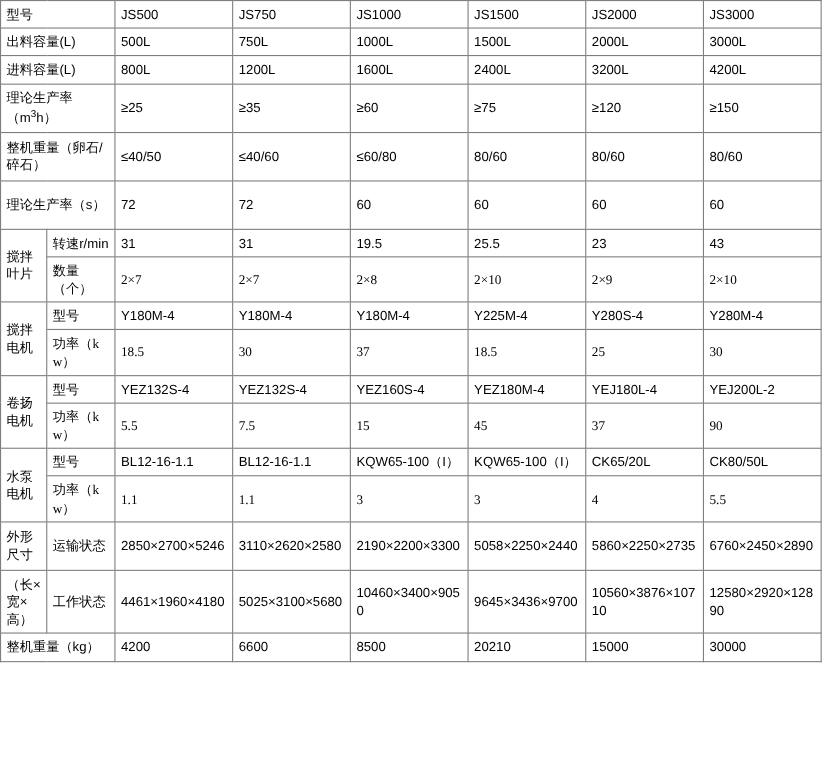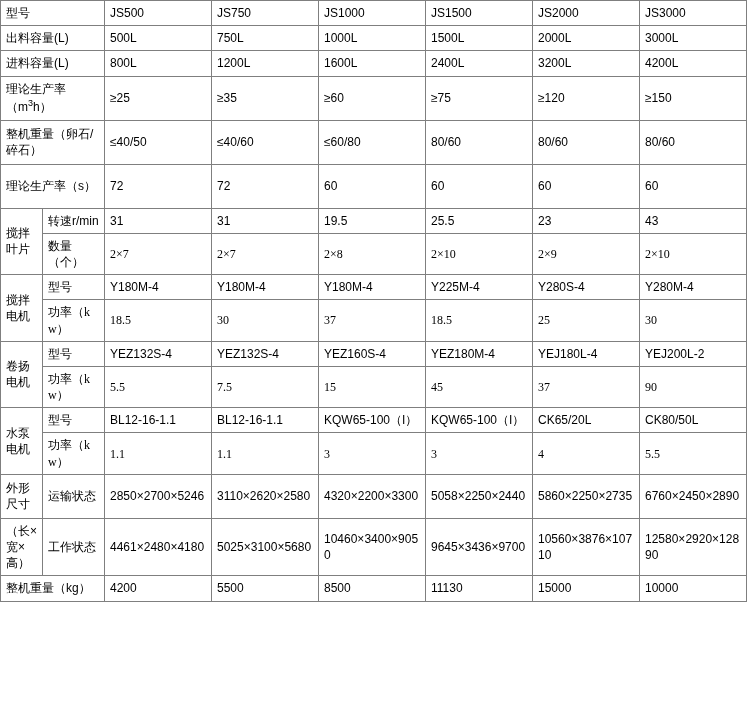--- a/index.html
+++ b/index.html
@@ -207,40 +207,40 @@
       <td>3</td>
       <td>4</td>
       <td>5.5</td>
     </tr>
 
     <tr class="tall">
       <td class="label-cell">外形尺寸</td>
       <td class="sub-label">运输状态</td>
       <td>2850×2700×5246</td>
       <td>3110×2620×2580</td>
-      <td>4320×2200×3300</td>
+      <td>2190×2200×3300</td>
       <td>5058×2250×2440</td>
       <td>5860×2250×2735</td>
       <td>6760×2450×2890</td>
     </tr>
 
     <tr class="tall">
       <td class="label-cell">（长×宽×高）</td>
       <td class="sub-label">工作状态</td>
-      <td>4461×2480×4180</td>
+      <td>4461×1960×4180</td>
       <td>5025×3100×5680</td>
       <td>10460×3400×9050</td>
       <td>9645×3436×9700</td>
       <td>10560×3876×10710</td>
       <td>12580×2920×12890</td>
     </tr>
 
     <tr>
       <td class="label-cell" colspan="2">整机重量（kg）</td>
       <td>4200</td>
-      <td>5500</td>
+      <td>6600</td>
       <td>8500</td>
-      <td>11130</td>
+      <td>20210</td>
       <td>15000</td>
-      <td>10000</td>
+      <td>30000</td>
     </tr>
   </tbody>
 </table>
 
 </body></html>

